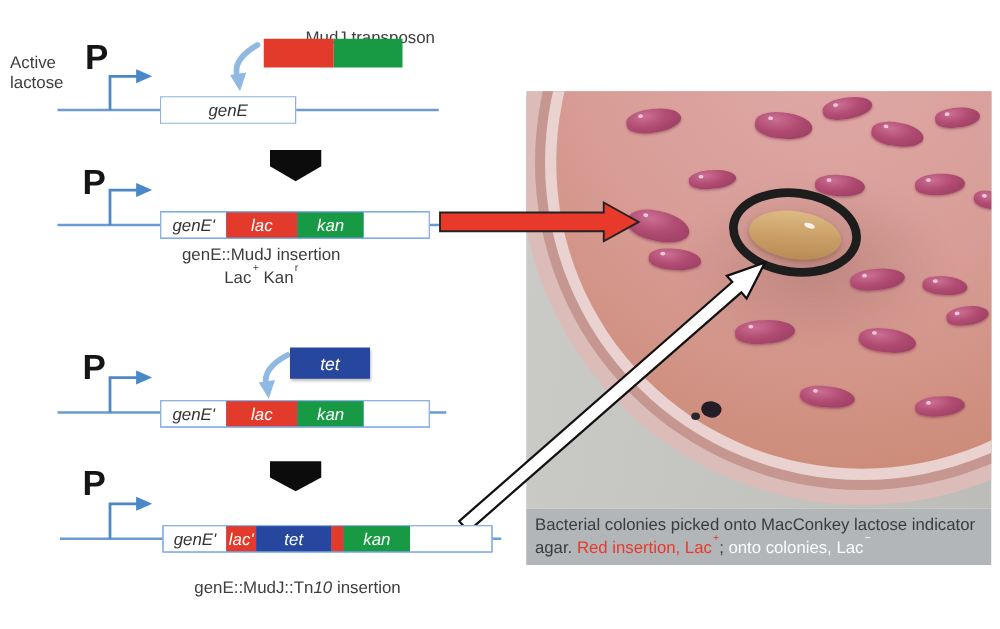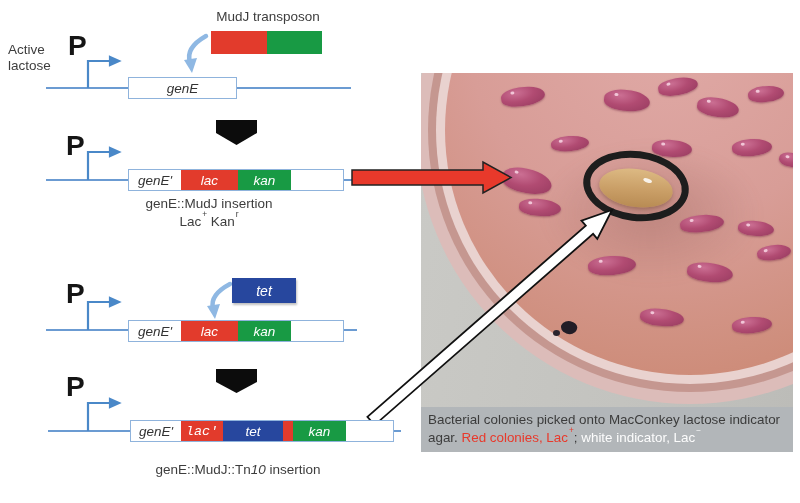--- a/index.html
+++ b/index.html
@@ -97,21 +97,21 @@
         <div class="colony" style="left: 336px; top: 171.5px; width: 34px; height: 15px; transform: rotate(-8deg);"></div>
         <div class="colony" style="left: 219px; top: 235.5px; width: 44px; height: 17px; transform: rotate(5deg);"></div>
         <div class="colony" style="left: 311px; top: 244px; width: 40px; height: 16px; transform: rotate(-5deg);"></div>
       </div>
     <div class="black-spot"></div>
     <div class="black-spot2"></div>
     <div class="picked-colony"></div>
     <div class="marker-ring"></div>
   </div>
 
-  <div class="caption"><span class="cap-dark">Bacterial colonies picked onto MacConkey lactose indicator agar. </span><span class="cap-red">Red colonies, Lac</span><sup class="cap-red">+</sup><span class="cap-dark">; </span><span class="cap-white">white indicator, Lac</span><sup class="cap-white">−</sup></div>
+  <div class="caption"><span class="cap-dark">Bacterial colonies picked onto MacConkey lactose indicator agar. </span><span class="cap-red">Red insertion, Lac</span><sup class="cap-red">+</sup><span class="cap-dark">; </span><span class="cap-white">onto colonies, Lac</span><sup class="cap-white">−</sup></div>
 
   <svg class="overlay" width="800" height="503" viewBox="0 0 800 503">
 
     <g stroke="#6b9bd2" stroke-width="2" fill="none">
       <path d="M46 88 H128 M237 88 H351"></path>
       <path d="M46 180 H128 M344 180 H352"></path>
       <path d="M46 330 H128 M344 330 H357"></path>
       <path d="M48 431 H130 M394 431 H401"></path>
     </g>
 
@@ -140,21 +140,21 @@
       <polygon points="216,369 257,369 257,382 236.5,393 216,382"></polygon>
     </g>
 
     <polygon points="352,170 483,170 483,162 511,177.5 483,193 483,185 352,185" fill="#e8392b" stroke="#222" stroke-width="1.5"></polygon>
 
     <polygon points="367.4,416.9 585.8,225.6 581.5,220.7 612,210 597.3,238.8 593.1,233.9 374.6,425.1" fill="#ffffff" stroke="#111" stroke-width="1.8"></polygon>
   </svg>
 
   <div class="html-layer">
 
-    <div class="lbl center" style="left:188px;top:9px;width:160px;">MudJ transposon</div>
+    <div class="lbl center" style="left:188px;top:22px;width:160px;text-align:right;">MudJ transposon</div>
     <div class="transposon-box">
       <div class="half" style="background:#e23b2c;"></div>
       <div class="half" style="background:#189a44;"></div>
     </div>
     <div class="lbl" style="left:8px;top:42px;width:68px;">Active lactose</div>
     <div class="pletter" style="left:68px;top:33px;">P</div>
     <div class="construct" style="left:128px;top:77px;width:109px;">
       <div class="seg white" style="flex:1;">genE</div>
     </div>
 
@@ -173,21 +173,21 @@
     <div class="construct" style="left:128px;top:320px;width:216px;">
       <div class="seg white" style="width:52px;">genE'</div>
       <div class="seg red" style="width:57px;">lac</div>
       <div class="seg green" style="width:53px;">kan</div>
       <div class="seg white" style="flex:1;"></div>
     </div>
 
     <div class="pletter" style="left:66px;top:374px;">P</div>
     <div class="construct" style="left:130px;top:420px;width:264px;">
       <div class="seg white" style="width:50px;">genE'</div>
-      <div class="seg red" style="width:42px;font-family:Liberation Mono, monospace;">lac'</div>
+      <div class="seg red" style="width:24px;">lac'</div>
       <div class="seg blue" style="width:60px;">tet</div>
       <div class="seg red" style="width:10px;"></div>
       <div class="seg green" style="width:53px;">kan</div>
       <div class="seg white" style="flex:1;"></div>
     </div>
     <div class="lbl center" style="left:138px;top:462px;width:200px;"><span>genE::MudJ::Tn</span><span style="font-style: italic;">10</span><span> insertion</span></div>
 
   </div>
 </div>
 

